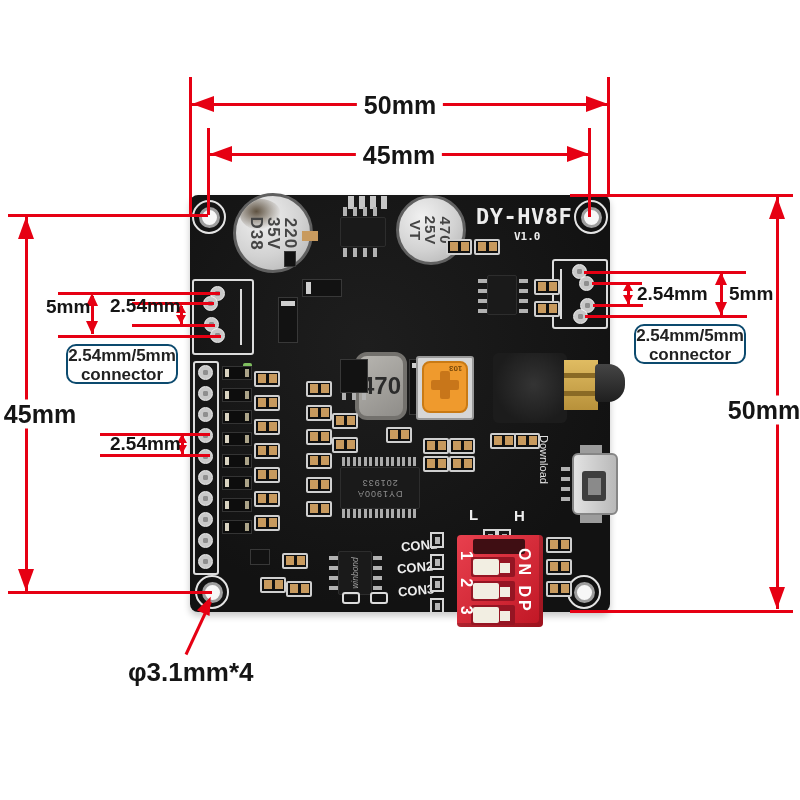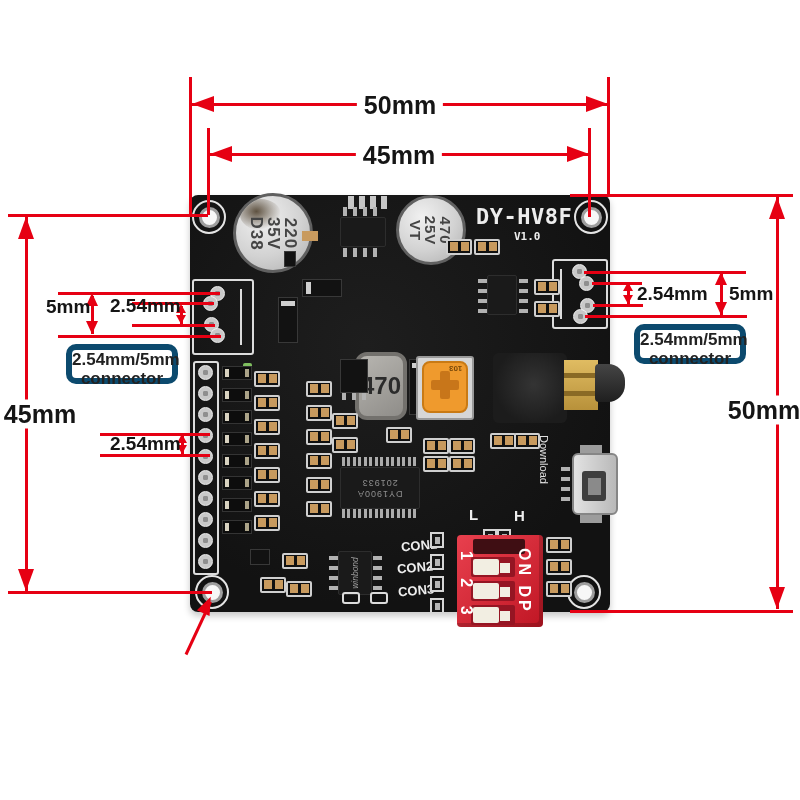--- a/index.html
+++ b/index.html
@@ -17,21 +17,21 @@
   .tri.d { border-left:8px solid transparent; border-right:8px solid transparent; border-top:22px solid var(--red); }
   .tri.sm.u { border-left-width:6px; border-right-width:6px; border-bottom-width:13px; }
   .tri.sm.d { border-left-width:6px; border-right-width:6px; border-top-width:13px; }
   .tri.xs.u { border-left-width:5px; border-right-width:5px; border-bottom-width:9px; }
   .tri.xs.d { border-left-width:5px; border-right-width:5px; border-top-width:9px; }
 
   .dimlabel { position:absolute; z-index:22; color:#151515; font-size:25px; font-weight:600;
               background:#fff; padding:0 7px; white-space:nowrap; transform:translate(-50%,-50%); }
   .sublabel { position:absolute; z-index:22; color:#151515; font-size:19px; font-weight:600;
               white-space:nowrap; transform:translateY(-50%); }
-  .notebox { position:absolute; z-index:22; border:6px solid #0c4a6e; border-radius:10px; background:#fff;
+  .notebox { position:absolute; z-index:22; border:2px solid #0c4a6e; border-radius:10px; background:#fff;
              color:#222; font-size:17px; font-weight:600; text-align:center; line-height:1.1; padding-top:1px; }
 
   
   .board { position:absolute; left:190px; top:195px; width:420px; height:417px; z-index:5;
            background:radial-gradient(circle at 42% 36%, #1e1e1e, #121212 72%);
            border-radius:8px; box-shadow:0 4px 7px rgba(0,0,0,.22); }
   .hole { position:absolute; width:34px; height:34px; border:2px solid #e4e4e4; border-radius:50%;
           display:flex; align-items:center; justify-content:center; }
   .hole .bore { width:21px; height:21px; border-radius:50%; background:#f7f7f7; border:3px solid #9e9e9e; }
 
@@ -344,14 +344,15 @@
 
   <div class="lineH" style="left:100px;top:433px;width:110px"></div>
   <div class="lineH" style="left:100px;top:454px;width:110px"></div>
   <div class="lineV" style="left:181px;top:436px;height:18px"></div>
   <div class="tri xs u" style="left:177px;top:434px"></div>
   <div class="tri xs d" style="left:177px;top:445px"></div>
   <div class="sublabel" style="left:110px;top:444px">2.54mm</div>
 
   <div class="lineH" style="left:186px;top:653px;width:58px;transform:rotate(-65deg);transform-origin:0 50%"></div>
   <div class="tri u" style="left:200px;top:596px;border-left-width:7px;border-right-width:7px;border-bottom-width:18px;transform:rotate(25deg)"></div>
+  <div class="sublabel" style="left:128px;top:672px;font-size:26px">φ3.1mm*4</div>
 
 </div>
 
 </body></html>

